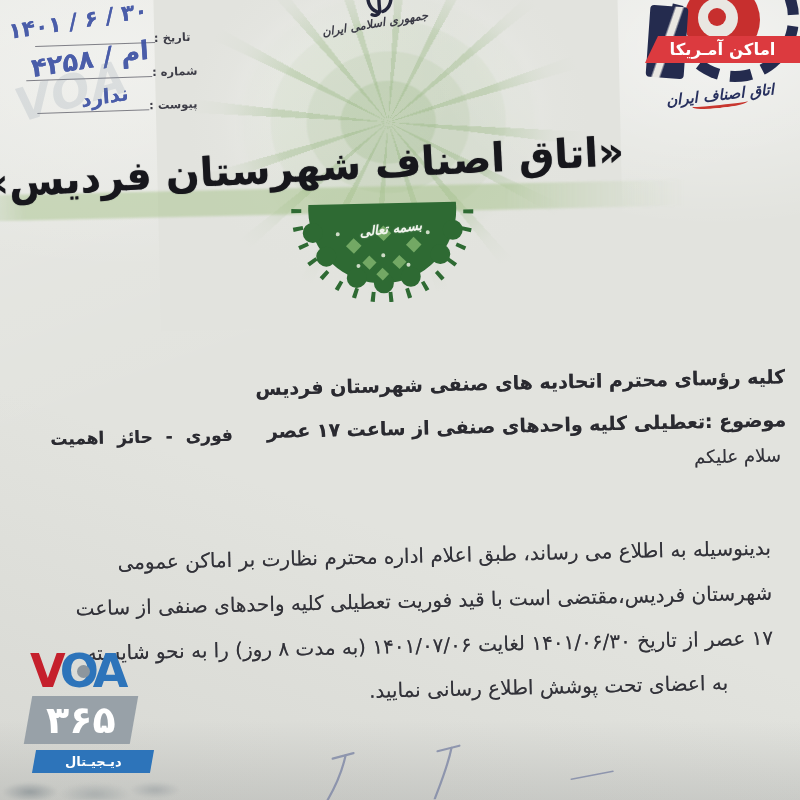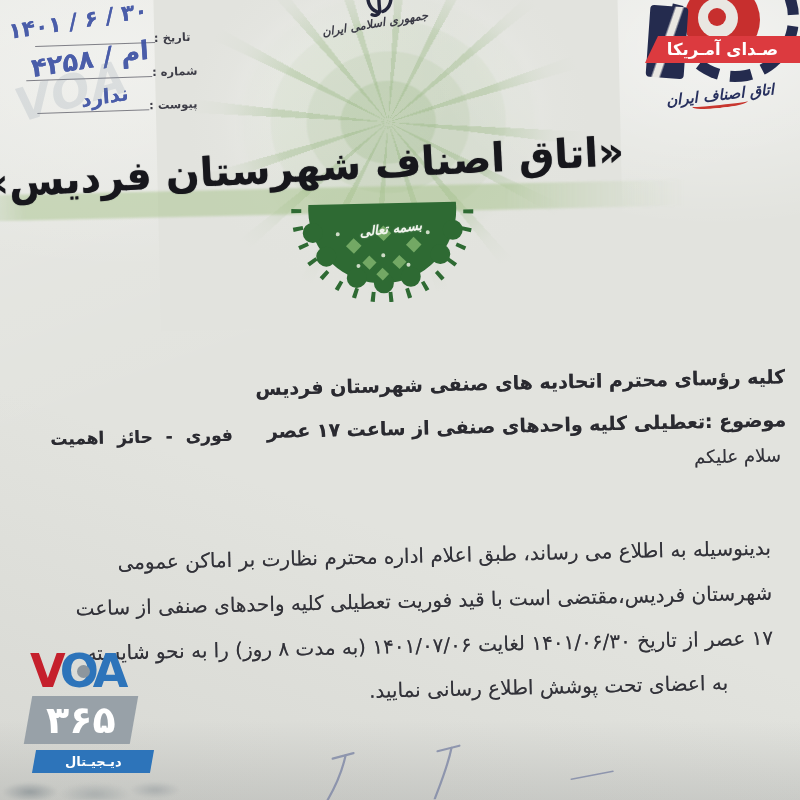--- a/index.html
+++ b/index.html
@@ -179,21 +179,21 @@
   <div class="wm">VOA</div>
 
   <div class="chamber">
     <div class="gear-ring"></div>
     <div class="red-swirl"></div>
     <div class="navy-bar"></div>
   </div>
   <div class="chamber-cap">اتاق اصناف ایران</div>
   <div class="cap-swoosh"></div>
 
-  <div class="voa-banner">صـدای آمـریکا</div>
+  <div class="voa-banner">اماکن آمـریکا</div>
 
   <div class="voa365">
     <div class="voa-word">
       <span class="voa-v">V</span><span class="voa-o">O</span><span class="voa-a">A</span>
       <span class="o-dot"></span>
     </div>
     <div class="digits">
       <span>۳۶۵</span>
     </div>
     <div class="digital">

